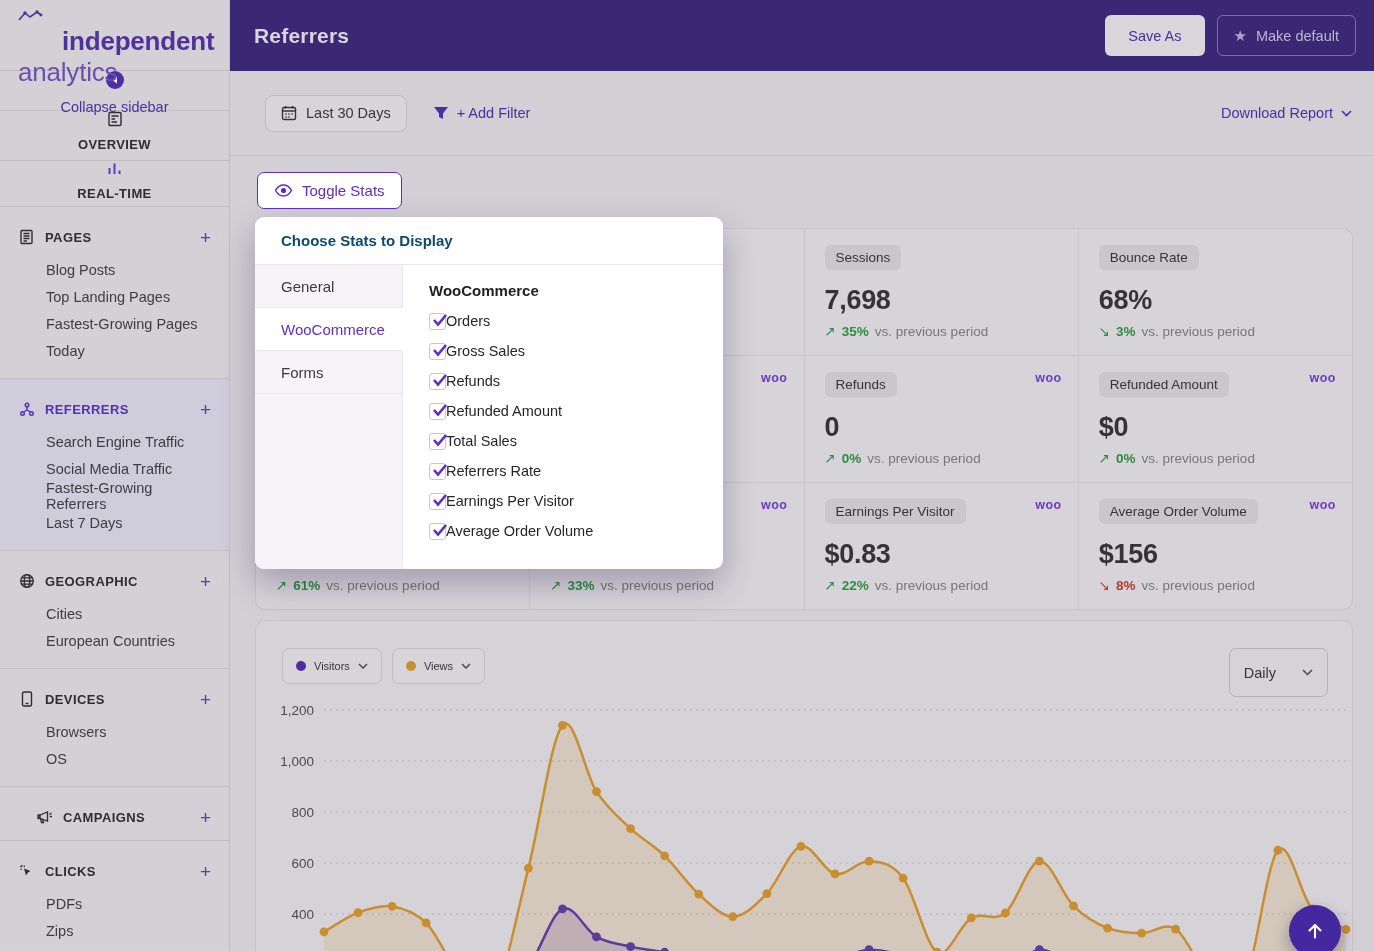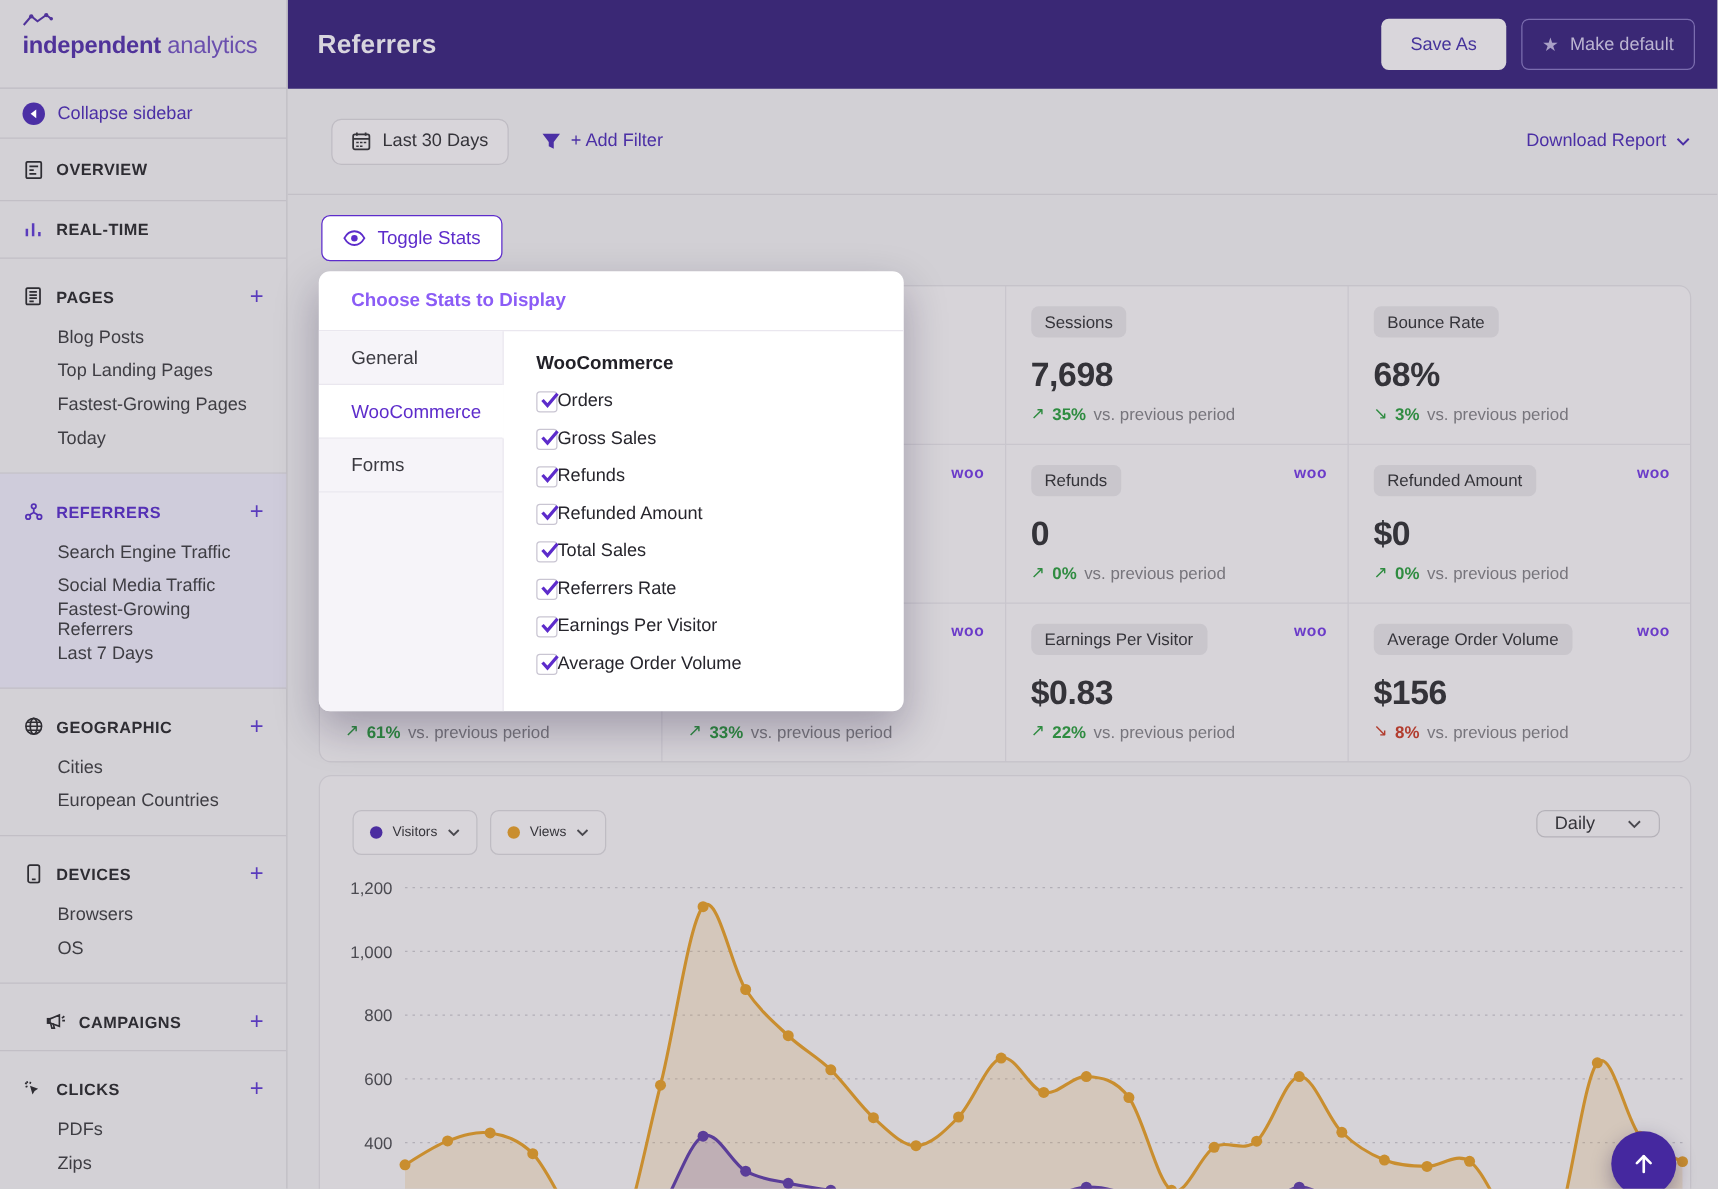--- a/index.html
+++ b/index.html
@@ -3,25 +3,25 @@
 <meta charset="utf-8">
 <style>
   * { margin:0; padding:0; box-sizing:border-box; }
   html,body { width:1374px; height:951px; overflow:hidden; }
   body { font-family:"Liberation Sans","DejaVu Sans",sans-serif; background:#d2d0d5; position:relative; color:#2f2e33; }
   svg { display:block; }
 
   
   .sidebar { position:absolute; left:0; top:0; width:230px; height:951px; background:#d3d1d6; border-right:1px solid #c0bdc4; z-index:10; }
   .logo-block { height:71px; border-bottom:1px solid #bfbcc3; padding:26px 0 0 18px; position:relative; }
-  .logo-text { font-size:19px; color:#50339a; letter-spacing:-0.2px; }
+  .logo-text { font-size:26px; color:#50339a; letter-spacing:-0.2px;margin-left:44px; }
   .logo-text b { font-weight:700; }
   .logo-text .lt2 { color:#6a4fae; font-weight:400; }
   .logo-squiggle { position:absolute; left:17px; top:10px; }
-  .nav-single { height:45px; display:flex; align-items:center; padding:0 18px; border-bottom:1px solid #c2bfc6; gap:10px; }
+  .nav-single { height:45px; display:flex; align-items:center; padding:0 18px; border-bottom:1px solid #c2bfc6; gap:10px;flex-direction:column; }
   .collapse-row { color:#4b2fa5; font-size:14.5px; height:40px; }
   .collapse-circ { width:18px; height:18px; border-radius:50%; background:#4b2fa5; display:flex; align-items:center; justify-content:center; flex:0 0 auto; }
   .nav-head-label { font-size:13px; font-weight:700; letter-spacing:0.4px; color:#2e2d33; }
   .nav-section { border-bottom:1px solid #c2bfc6; padding:15px 18px 14px 18px; }
   .nav-head { display:flex; align-items:center; gap:10px; height:30px; cursor:pointer; }
   .nav-ic { width:17px; display:flex; justify-content:center; color:#2e2d33; flex:0 0 auto; }
   .nav-plus { margin-left:auto; color:#5a3bbd; font-size:19px; font-weight:400; line-height:1; cursor:pointer; }
   .nav-items { padding-left:28px; padding-top:4px; }
   .nav-sub { font-size:14.5px; color:#3e3d43; height:27px; display:flex; align-items:center; cursor:pointer; }
   .section-active { background:#cfccdb; }
@@ -51,38 +51,38 @@
   .stat-value { position:absolute; top:44px; left:20px; font-size:27px; font-weight:600; color:#343339; letter-spacing:-0.3px;margin-top:12px; }
   .stat-change { position:absolute; bottom:16px; left:20px; font-size:13.5px; color:#77757c; display:flex; gap:6px; align-items:center; }
   .chg-good { color:#2f8c41; font-weight:700; }
   .chg-bad { color:#b23c2e; font-weight:700; }
   .arr-good { color:#2f8c41; font-weight:400; }
   .arr-bad { color:#b23c2e; font-weight:400; }
   .woo-badge { position:absolute; top:15px; right:16px; color:#6b3bc9; font-size:12.5px; font-weight:800; letter-spacing:0.5px; }
 
   
   .stats-popover { position:absolute; left:255px; top:217px; width:468px; height:352px; background:#ffffff; border-radius:9px; box-shadow:0 14px 34px rgba(22,12,52,0.28); z-index:60; overflow:hidden; }
-  .pop-title { height:48px; display:flex; align-items:center; padding-left:26px; font-size:15px; font-weight:700; color:#8b5cf6; border-bottom:1px solid #eae7ef; }
+  .pop-title { height:48px; display:flex; align-items:center; padding-left:26px; font-size:15px; font-weight:700; color:#0c4a6e; border-bottom:1px solid #eae7ef; }
   .pop-body { display:flex; height:304px; }
   .pop-tabs { width:148px; background:#f6f4f9; border-right:1px solid #eae7ef; }
   .pop-tab { height:43px; display:flex; align-items:center; padding-left:26px; font-size:15px; color:#3a3940; border-bottom:1px solid #eae7ef; cursor:pointer; }
   .pop-tab.active { background:#ffffff; color:#5d2ccb; border-right:1px solid #ffffff; margin-right:-1px; }
   .pop-panel { flex:1; padding:17px 0 0 26px; }
   .pop-panel-title { font-size:15px; font-weight:700; color:#222128; margin-bottom:14px; }
   .chk-row { display:flex; align-items:flex-start; gap:0; height:30px; cursor:pointer; }
   .chk-box { width:17px; height:17px; border:1.5px solid #c9c5d2; border-radius:3px; background:#fff; position:relative; flex:0 0 auto; }
   .chk-mark { position:absolute; left:1px; top:-2px; }
   .chk-label { font-size:14.5px; color:#26252c; }
 
   
   .chart-card { position:absolute; left:255px; top:620px; width:1098px; height:400px; background:#d6d3d8; border:1px solid #c6c3ca; border-radius:10px; overflow:hidden; }
   .chart-controls { position:absolute; top:27px; left:26px; right:24px; display:flex; gap:10px; z-index:2; }
   .legend-btn { background:#d8d5da; border:1px solid #bfbcc3; border-radius:7px; height:36px; padding:0 13px; display:flex; align-items:center; gap:8px; font-size:11px; color:#35343a; font-family:inherit; cursor:pointer; }
   .legend-dot { width:10px; height:10px; border-radius:50%; flex:0 0 auto; }
-  .interval-select { margin-left:auto; background:transparent; border:1px solid #b5b2b9; border-radius:7px; height:22px; padding:0 14px; display:flex; align-items:center; gap:26px; font-size:14.5px; color:#35343a; cursor:pointer; }
+  .interval-select { margin-left:auto; background:transparent; border:1px solid #b5b2b9; border-radius:7px; height:49px; padding:0 14px; display:flex; align-items:center; gap:26px; font-size:14.5px; color:#35343a; cursor:pointer; }
   .chart-svg { position:absolute; left:0; top:0; }
   .chev { color:#4a494f; }
 
   
   .scroll-top { position:absolute; left:1289px; top:905px; width:52px; height:52px; border-radius:50%; background:#45289f; border:none; display:flex; align-items:center; justify-content:center; z-index:70; cursor:pointer; box-shadow:0 6px 16px rgba(30,15,70,0.35); }
 </style>
 </head>
 <body>
 
 <div class="sidebar">

